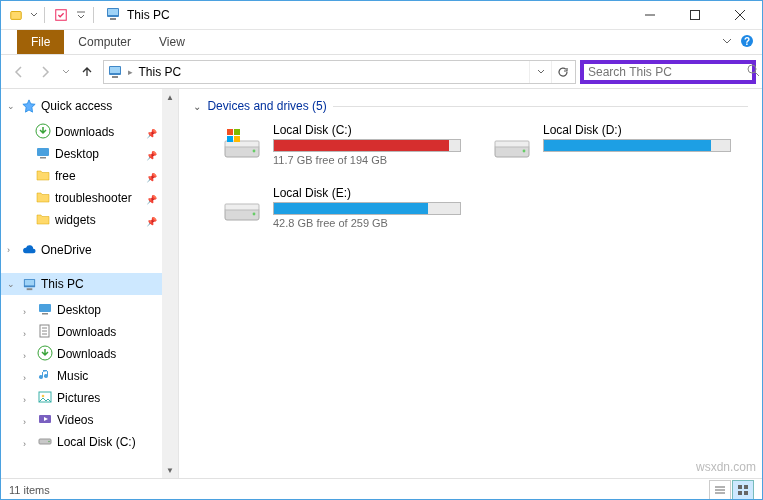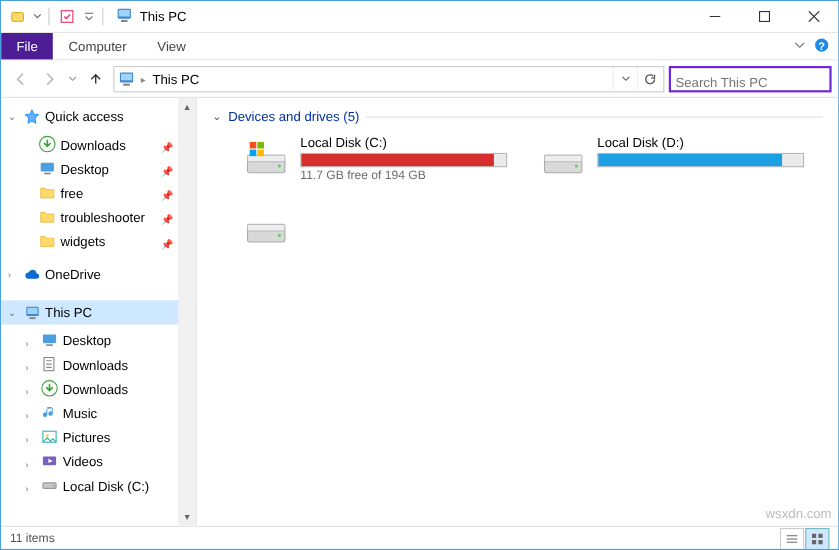--- a/index.html
+++ b/index.html
@@ -12,34 +12,34 @@
 .qat-btn { width: 22px; height: 22px; display: flex; align-items: center; justify-content: center; }
 .title { display: flex; align-items: center; gap: 6px; margin-left: 4px; }
 .title-text { font-size: 12px; }
 .win-controls { margin-left: auto; display: flex; }
 .win-btn { width: 45px; height: 28px; display: flex; align-items: center; justify-content: center; }
 .win-btn svg { stroke: #333; }
 
 
 .ribbon { height: 25px; background: #fff; display: flex; align-items: stretch; border-bottom: 1px solid #e1e1e1; }
 .ribbon-tab { padding: 0 14px; display: flex; align-items: center; font-size: 12px; color: #444; }
-.ribbon-tab.file { background: #4c1d95; color: #fff; }
+.ribbon-tab.file { background: #a16207; color: #fff; margin-left: 16px; }
 .ribbon-right { margin-left: auto; display: flex; align-items: center; gap: 8px; padding-right: 8px; }
 
 
 .navbar { height: 34px; display: flex; align-items: center; gap: 4px; padding: 4px 6px; background: #fff; border-bottom: 1px solid #e1e1e1; }
 .nav-arrows { display: flex; align-items: center; gap: 2px; }
 .nav-btn { width: 24px; height: 24px; display: flex; align-items: center; justify-content: center; color: #999; }
 .nav-btn.enabled { color: #333; }
 .addressbar { flex: 1; height: 24px; border: 1px solid #ccc; display: flex; align-items: center; padding: 0 2px; gap: 4px; }
 .addr-icon { width: 18px; height: 18px; display: flex; align-items: center; justify-content: center; }
 .addr-text { flex: 1; font-size: 12px; padding-left: 2px; }
 .addr-btns { display: flex; }
 .addr-btn { width: 22px; height: 22px; display: flex; align-items: center; justify-content: center; border-left: 1px solid #eee; }
-.searchbar { width: 148px; height: 24px; border: 2px solid #6d28d9; display: flex; align-items: flex-end; padding: 0 4px; gap: 4px; }
+.searchbar { width: 176px; height: 24px; border: 4px solid #6d28d9; display: flex; align-items: center; padding: 0 4px; gap: 4px; }
 .searchbar input { border: none; outline: none; flex: 1; font-size: 12px; color: #666; background: transparent; }
 
 
 .body { display: flex; height: calc(500px - 29px - 25px - 34px - 23px); }
 .sidebar { width: 178px; border-right: 1px solid #e5e5e5; overflow-y: auto; padding-top: 6px; position: relative; }
 .tree-item { display: flex; align-items: center; gap: 4px; height: 22px; padding-left: 6px; font-size: 12px; white-space: nowrap; }
 .tree-item.child { padding-left: 34px; align-items: flex-end; }
 .tree-item.selected { background: #cde8ff; }
 .tree-caret { width: 10px; color: #777; font-size: 9px; }
 .tree-icon { width: 16px; height: 16px; display: flex; align-items: center; justify-content: center; }
@@ -409,20 +409,27 @@
               <div class="drive-bar-fill" style="width:90%;background:#1d9fe4;"></div>
             </div>
           </div>
         </div>
         <div class="drive">
           <div class="drive-icon"><svg width="42" height="42" viewBox="0 0 42 42">
               <rect x="4" y="22" width="34" height="12" rx="2" fill="#d9d9d9" stroke="#aaa"></rect>
               <rect x="4" y="18" width="34" height="6" rx="1" fill="#eee" stroke="#bbb"></rect>
               <circle cx="33" cy="28" r="1.4" fill="#6c6"></circle>
             </svg></div>
+          <div class="drive-info">
+            <div class="drive-name">Local Disk (E:)</div>
+            <div class="drive-bar">
+              <div class="drive-bar-fill" style="width:83%;background:#1d9fe4;"></div>
+            </div>
+            <div class="drive-free">42.8 GB free of 259 GB</div>
+          </div>
         </div>
       </div>
   </div>
 </div>
 
 <div class="statusbar">
   <span>11 items</span>
   <div class="status-right">
     <div class="view-btn">
         <svg width="10" height="10">

